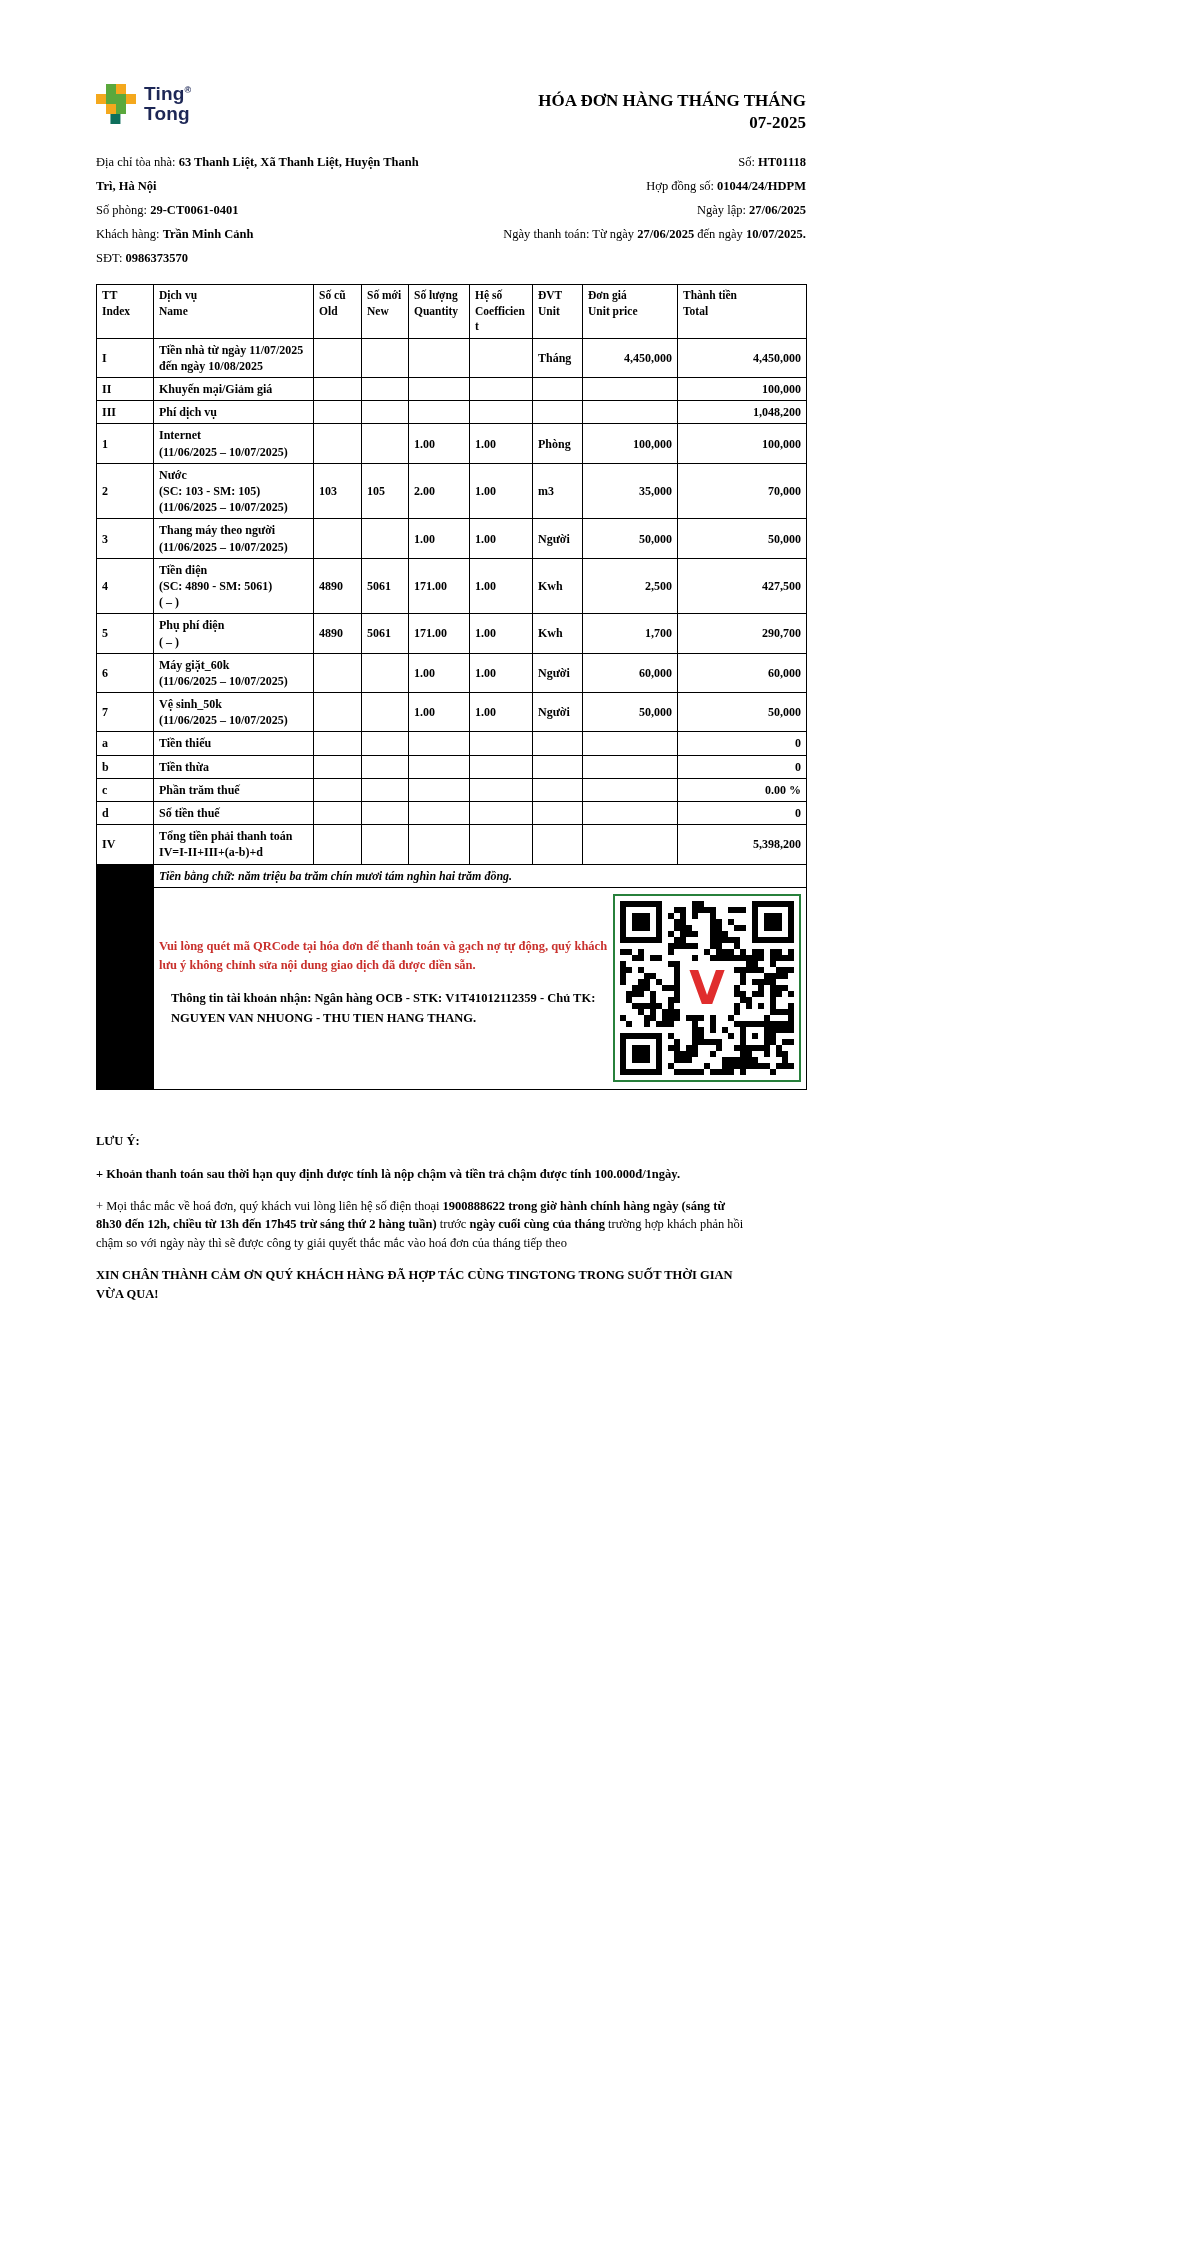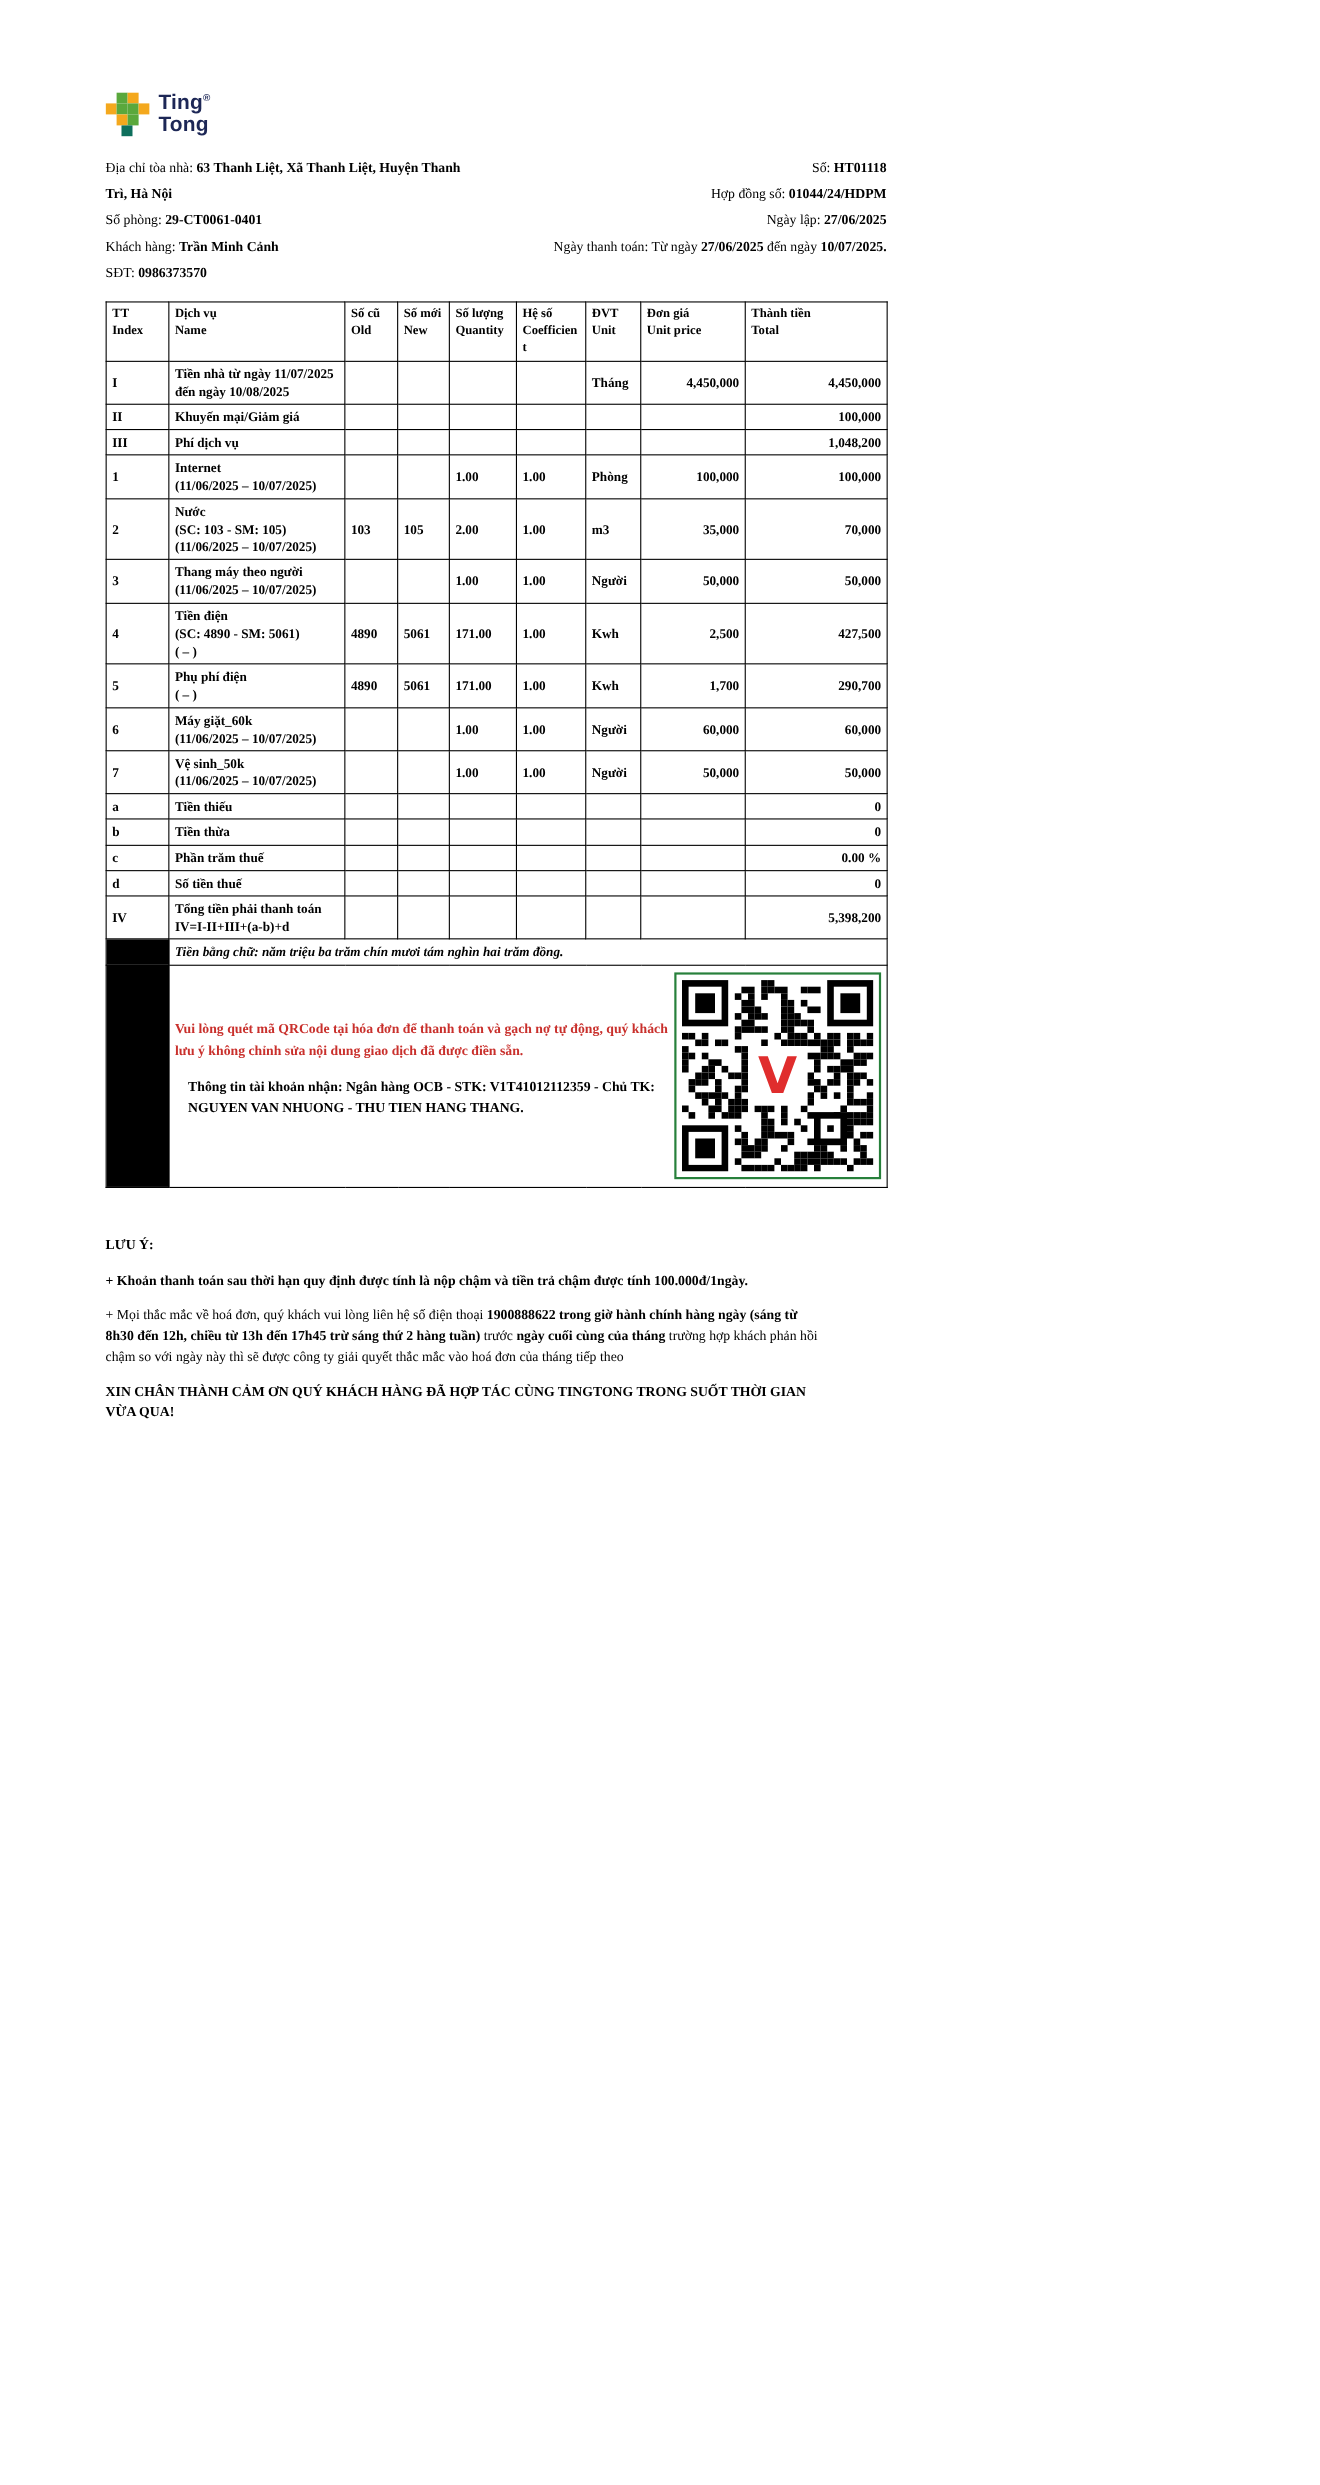--- a/index.html
+++ b/index.html
@@ -75,20 +75,21 @@
         <rect x="27" y="9" width="9" height="9" fill="var(--logo-yellow)"></rect>
         <rect x="9" y="18" width="9" height="9" fill="var(--logo-yellow)"></rect>
         <rect x="18" y="18" width="9" height="9" fill="var(--logo-green)"></rect>
         <rect x="13" y="27" width="9" height="9" fill="var(--logo-teal)"></rect>
       </svg>
       <div class="logo-text">
         <div><span>Ting</span><sup class="reg">®</sup></div>
         <div>Tong</div>
       </div>
     </div>
+    <div class="title">HÓA ĐƠN HÀNG THÁNG THÁNG 07-2025</div>
   </div>
 
   <div class="info-row">
     <div class="info-left">
       <div class="info-line"><span>Địa chỉ tòa nhà: </span><span class="b">63 Thanh Liệt, Xã Thanh Liệt, Huyện Thanh Trì, Hà Nội</span></div>
       <div class="info-line"><span>Số phòng: </span><span class="b">29-CT0061-0401</span></div>
       <div class="info-line"><span>Khách hàng: </span><span class="b">Trần Minh Cảnh</span></div>
       <div class="info-line"><span>SĐT: </span><span class="b">0986373570</span></div>
     </div>
     <div class="info-right">

